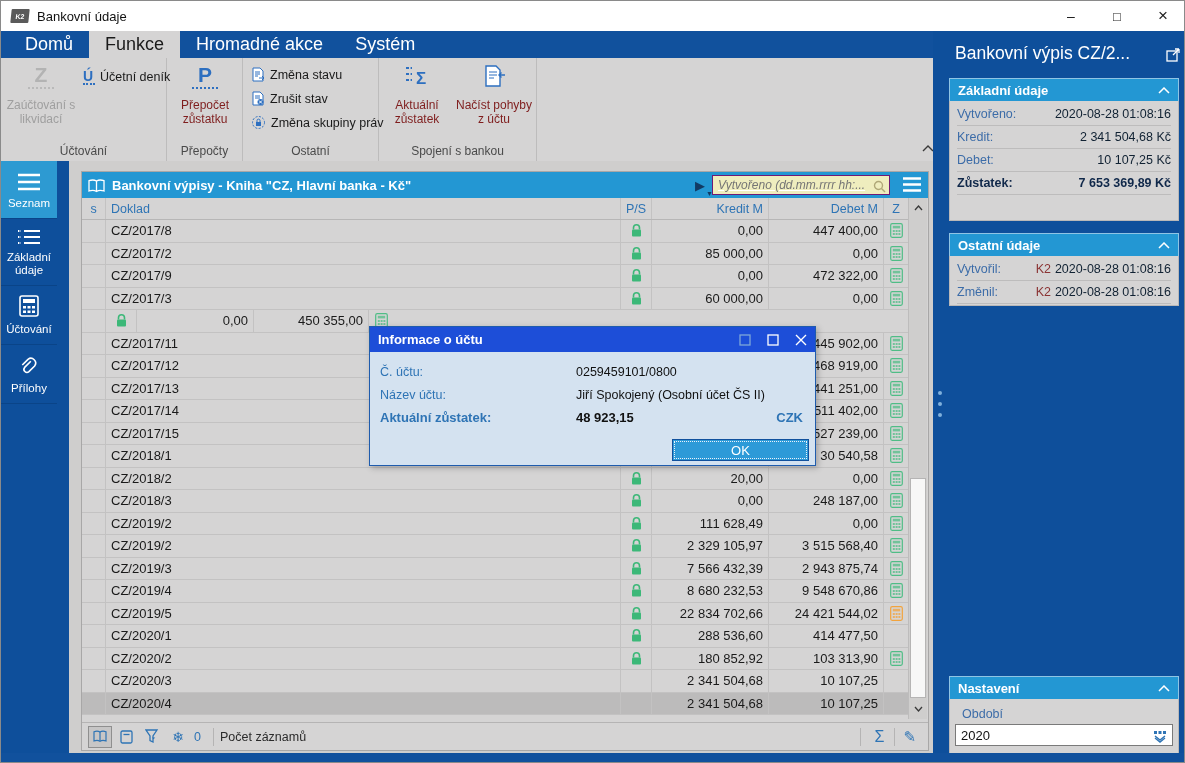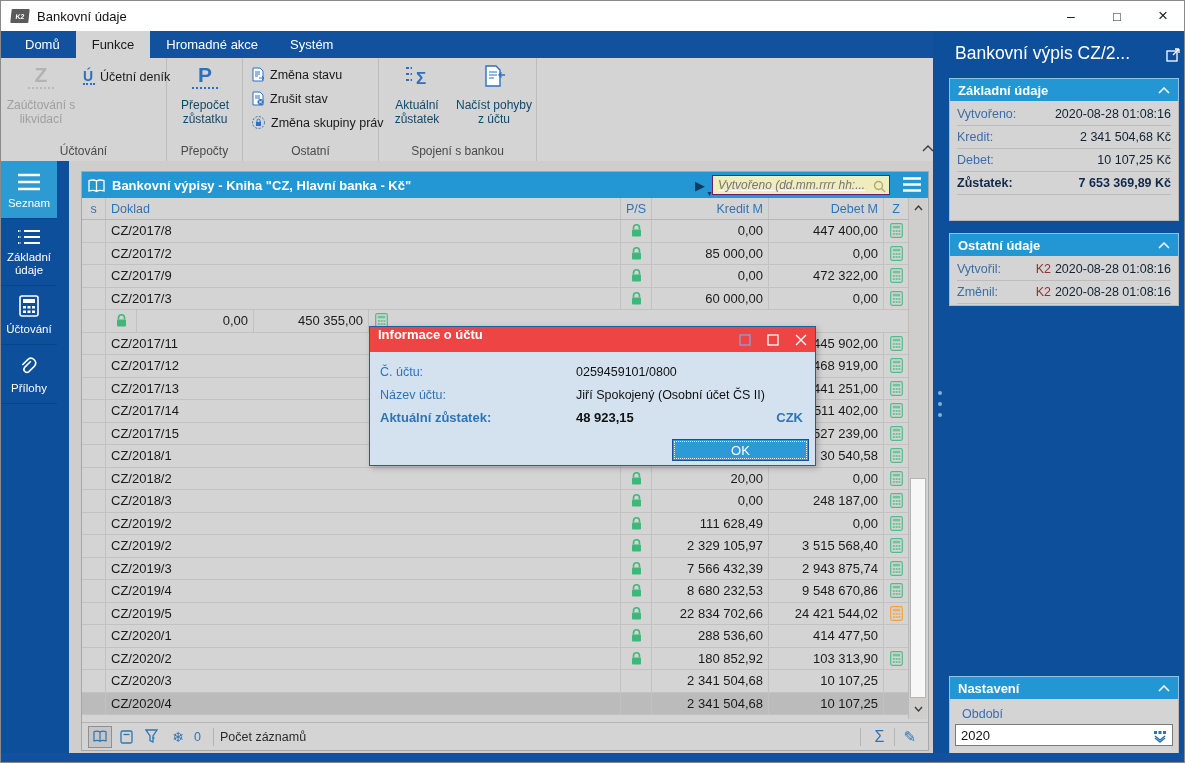--- a/index.html
+++ b/index.html
@@ -11,31 +11,31 @@
   .titlebar { position:absolute; left:0; top:0; width:1185px; height:30px; background:#fff; display:flex; align-items:center; }
   .app-icon { width:18px; height:14px; margin:0 8px 0 10px; background:#5a5a5a; color:#fff; font-size:7px; font-weight:bold; display:flex; align-items:center; justify-content:center; border-radius:1px; transform:skewX(-6deg); }
   .title-text { font-size:13px; color:#111; }
   .win-controls { position:absolute; right:0; top:0; height:30px; display:flex; }
   .win-btn { width:46px; height:30px; display:flex; align-items:center; justify-content:center; font-size:14px; color:#222; cursor:default; }
   .win-btn.max { font-size:13px; }
   .win-btn.close { font-size:17px; }
 
   
   .tabbar { position:absolute; left:0; top:30px; width:945px; height:27px; background:#11519d; display:flex; align-items:stretch; padding-left:8px; }
-  .tab { color:#fff; font-size:13px; padding:0 16px; display:flex; align-items:center; }
+  .tab { color:#fff; font-size:18px; padding:0 16px; display:flex; align-items:center; }
   .tab.active { background:#d5d4d4; color:#1a1a1a; }
 
   
   .ribbon { position:absolute; left:0; top:57px; width:945px; height:103px; background:#d5d4d4; }
   .rgroup { position:absolute; top:0; height:103px; border-right:1px solid #bdbcbc; }
   .glabel { position:absolute; bottom:3px; left:0; right:0; text-align:center; font-size:12px; color:#4a4a4a; }
   .bigbtn { position:absolute; top:4px; width:70px; height:78px; text-align:center; }
   .bigicon { font-size:21px; font-weight:bold; color:#2d6fc0; line-height:26px; height:30px; border-bottom:0; }
   .bigicon .dots, .licon-dots { display:block; height:3px; margin:0 auto; width:26px; border-bottom:2px dotted #2d6fc0; margin-top:-2px; }
-  .biglabel { font-size:12px; color:#0c4a6e; line-height:14px; margin-top:6px; }
+  .biglabel { font-size:12px; color:#7f1d1d; line-height:14px; margin-top:6px; }
   .bigbtn.disabled .bigicon { color:#b3b3b3; }
   .bigbtn.disabled .bigicon .dots { border-color:#b9b9b9; }
   .bigbtn.disabled .biglabel { color:#9f9f9f; }
   .smallbtn { position:absolute; display:flex; align-items:center; gap:5px; font-size:12.5px; color:#1a1a1a; white-space:nowrap; }
   .licon { color:#2d6fc0; font-weight:bold; font-size:14px; }
   .ricon svg { display:block; }
   .ribbon-collapse { position:absolute; right:12px; bottom:6px; color:#3a3a3a; }
 
   
   .sidebar { position:absolute; left:0; top:160px; width:68px; height:594px; background:#0e4f9b; }
@@ -114,21 +114,21 @@
   .sec1 { top:47px; } .sec1 .sec-body { height:120px; }
   .sec2 { top:202px; } .sec2 .sec-body { height:50px; }
   .sec3 { top:645px; } .sec3 .sec-body { height:62px; }
   .period-label { color:#3c6ca8; font-size:12.5px; margin:6px 0 3px 12px; }
   .period-input { position:relative; margin:0 5px; height:22px; background:#fff; border:1px solid #7a7a7a; display:flex; align-items:center; }
   .period-input input { flex:1; border:0; outline:none; font-family:"Liberation Sans",sans-serif; font-size:13px; color:#111; padding:0 5px; min-width:0; background:transparent; }
   .period-input .ddicon { margin-right:4px; }
 
   
   .dialog { position:absolute; left:368px; top:325px; width:447px; height:140px; background:#d4e2f0; border:1px solid #1f5cad; box-shadow:2px 2px 6px rgba(0,0,0,.25); z-index:50; }
-  .dlg-title { height:25px; background:#ef4444; color:#fff; display:flex; align-items:flex-start; padding-left:8px; font-weight:bold; font-size:13px; }
+  .dlg-title { height:25px; background:#1d4ed8; color:#fff; display:flex; align-items:center; padding-left:8px; font-weight:bold; font-size:13px; }
   .dlg-btns { margin-left:auto; display:flex; align-items:center; height:100%; }
   .dlg-btn { width:28px; height:100%; display:flex; align-items:center; justify-content:center; color:#fff; font-size:13px; }
   .dlg-btn.dim { color:#7da7d9; }
   .dlg-btn.close { font-size:16px; }
   .dlg-body { position:relative; padding:8px 10px 0; height:115px; }
   .dlg-row { display:flex; height:23px; align-items:center; font-size:12.5px; position:relative; }
   .dlg-row .dk { width:196px; color:#2e74b5; }
   .dlg-row .dv { color:#111; }
   .dlg-row.bold .dk, .dlg-row.bold .dv { font-weight:bold; font-size:13px; }
   .dlg-row .sfx { position:absolute; right:2px; color:#2e74b5; font-weight:bold; font-size:13px; }

